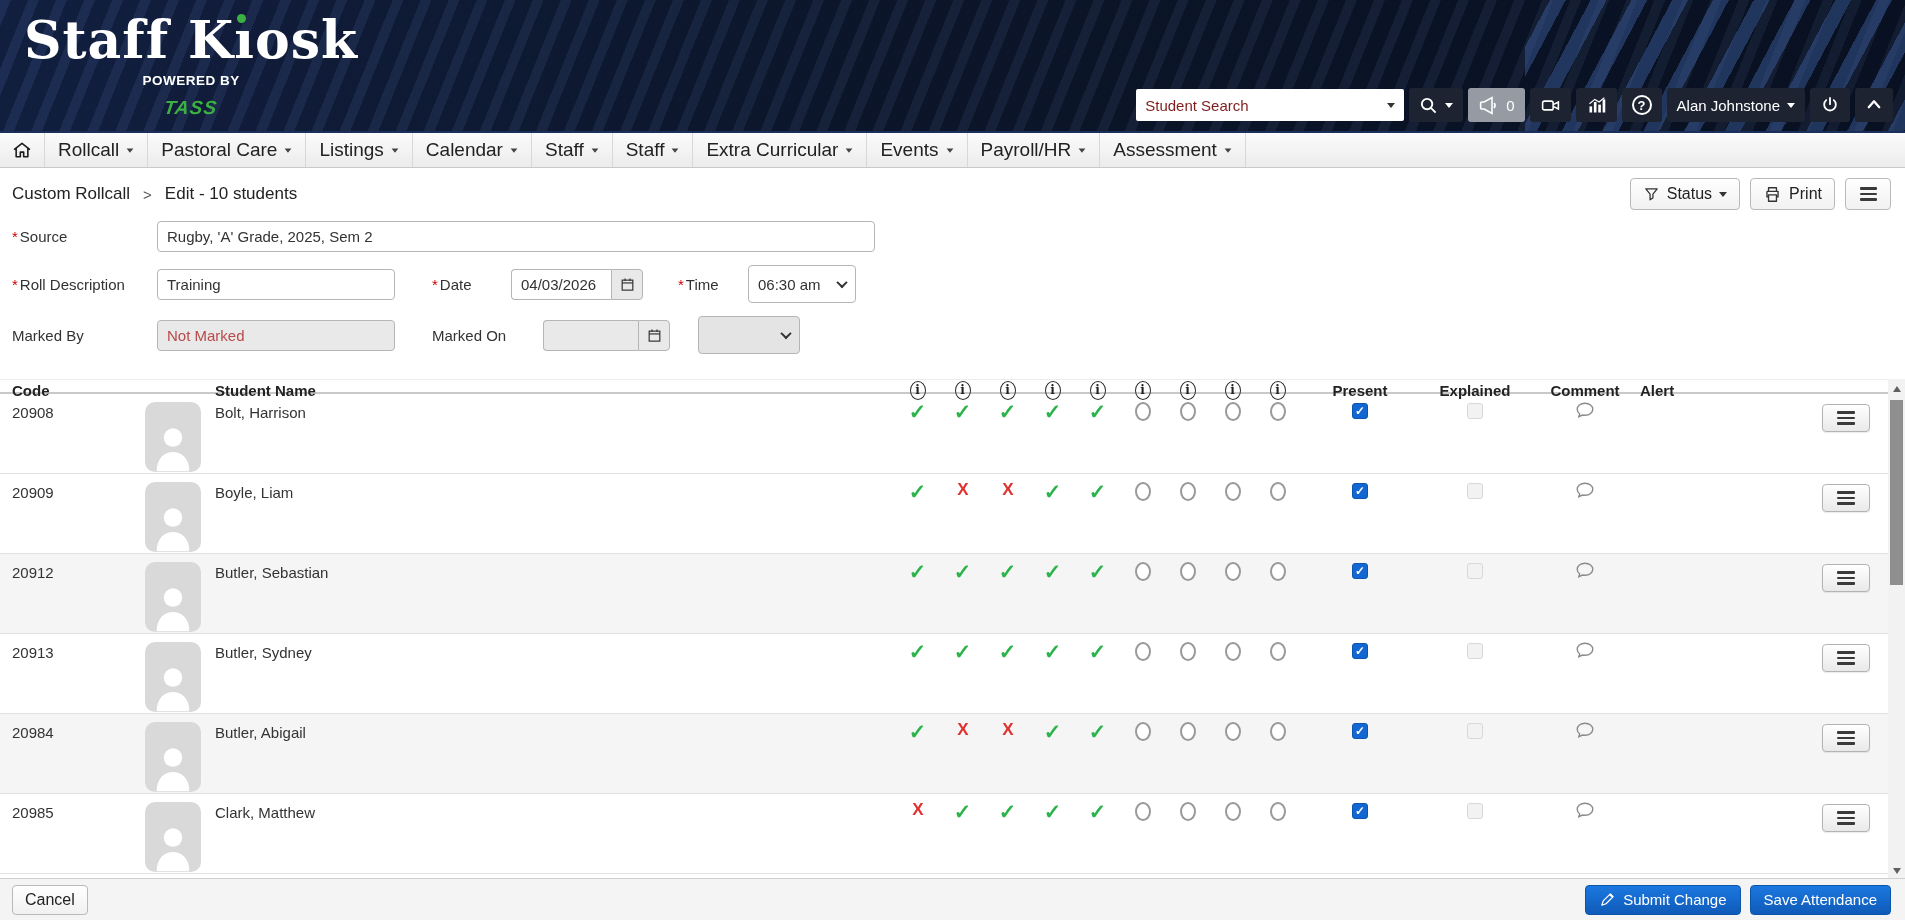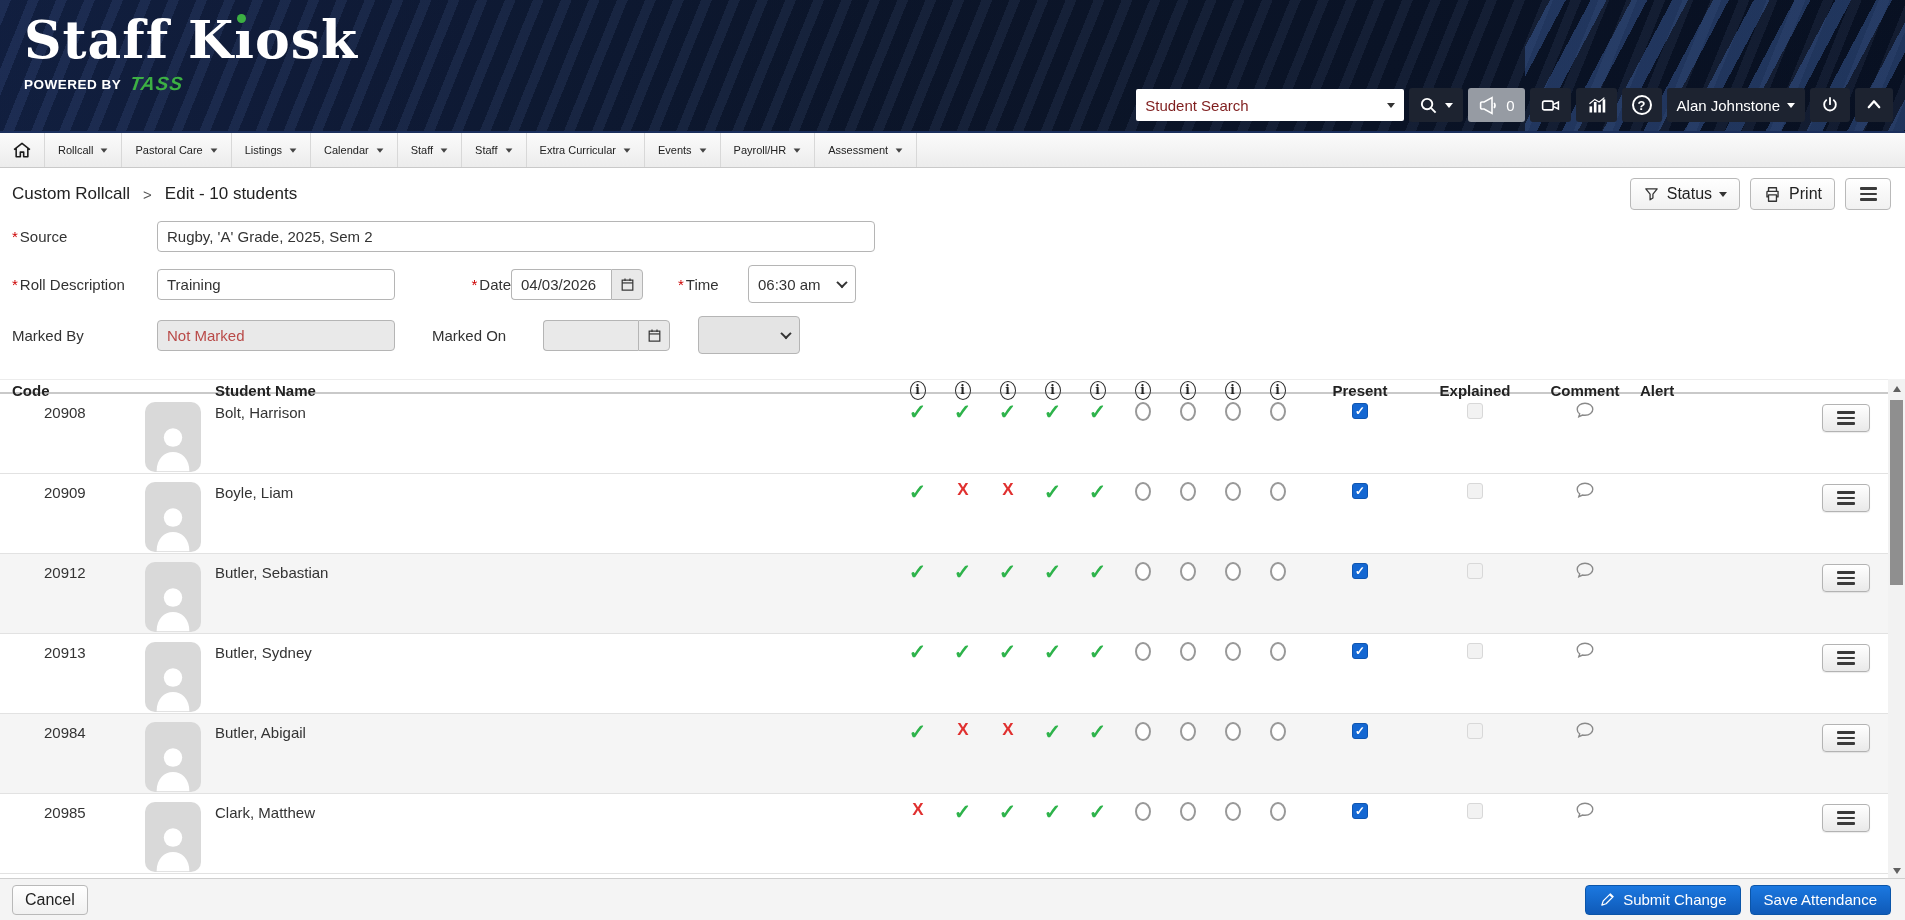--- a/index.html
+++ b/index.html
@@ -14,33 +14,33 @@
   .band{position:relative;height:133px;background:
     repeating-linear-gradient(112deg, rgba(255,255,255,0.035) 0 10px, rgba(0,0,0,0.18) 10px 26px),
     linear-gradient(100deg,#15254d 0%,#0e1a33 45%,#0a1429 100%);
     border-bottom:2px solid #1b2f5c;}
   .band-hatch{position:absolute;right:0;top:0;bottom:0;width:380px;
     background:repeating-linear-gradient(118deg, transparent 0 22px, rgba(62,98,164,0.45) 22px 36px);}
   .logo{position:absolute;left:24px;top:12px;color:#fff;}
   .logo-title{font-family:"DejaVu Serif",serif;font-weight:700;font-size:52px;line-height:56px;letter-spacing:1px;}
   .i-wrap{position:relative;display:inline-block;}
   .i-dot{position:absolute;left:3px;top:2px;width:9px;height:9px;border-radius:50%;background:var(--brand-green);}
-  .powered{margin-top:5px;display:flex;align-items:center;gap:9px;font-size:13.5px;font-weight:bold;letter-spacing:0.5px;}
+  .powered{margin-top:5px;display:flex;align-items:center;gap:9px;font-size:13.5px;font-weight:bold;letter-spacing:0.5px;flex-direction:column;}
   .tass{color:var(--brand-green);font-weight:800;font-style:italic;font-size:19px;transform:skewX(-8deg);letter-spacing:1px;}
 
   .topbar{position:absolute;right:12px;top:88px;display:flex;align-items:center;gap:5px;}
   .search-box{width:268px;height:32px;background:#fff;border-radius:2px;display:flex;align-items:center;justify-content:space-between;padding:0 9px;cursor:pointer;}
   .search-ph{color:#7f1d1d;font-size:15px;}
   .caret{width:0;height:0;border-left:4.5px solid transparent;border-right:4.5px solid transparent;border-top:5.5px solid currentColor;display:inline-block;}
   .tb-btn{height:34px;min-width:38px;background:#1d2330;border-radius:3px;color:#fff;display:flex;align-items:center;justify-content:center;gap:7px;padding:0 10px;font-size:15px;cursor:pointer;}
   .tb-btn.gray{background:#969ba3;}
   .help-circle{width:20px;height:20px;border:2px solid #fff;border-radius:50%;display:flex;align-items:center;justify-content:center;font-weight:bold;font-size:13px;}
 
   
-  .nav{height:35px;background:linear-gradient(#fbfbfb,#ececec);border-bottom:1px solid #c9c9c9;display:flex;align-items:stretch;font-size:11px;color:#222;}
+  .nav{height:35px;background:linear-gradient(#fbfbfb,#ececec);border-bottom:1px solid #c9c9c9;display:flex;align-items:stretch;font-size:19px;color:#222;}
   .nav-item{display:flex;align-items:center;gap:7px;padding:0 13px;border-right:1px solid #d8d8d8;cursor:pointer;white-space:nowrap;}
   .nav-item .caret{color:#444;transform:scale(.85);}
   .nav-home{padding:0 12px;}
 
   
   .crumbbar{display:flex;justify-content:space-between;align-items:center;padding:10px 14px 9px 12px;}
   .breadcrumb{display:flex;align-items:center;gap:13px;font-size:17px;color:#222;}
   .crumb-sep{color:#555;font-size:15px;}
   .toolbar{display:flex;gap:10px;}
   .btn-light{height:32px;border:1px solid #b9b9b9;border-radius:4px;background:linear-gradient(#fff,#f1f1f1);display:flex;align-items:center;gap:7px;padding:0 12px;font-size:16px;color:#222;cursor:pointer;}
@@ -56,37 +56,37 @@
   .inp{height:31px;border:1px solid #b5b5b5;border-radius:4px;padding:0 9px;font-size:15px;color:#333;font-family:inherit;background:#fff;}
   .inp.w-source{width:718px;}
   .inp.w-med{width:238px;}
   .inp.w-date{width:100px;border-radius:4px 0 0 4px;border-right:0;}
   .inp.disabled{background:#e9e9e9;}
   .inp.redtext{color:var(--not-marked-red);}
   .cal-btn{width:32px;height:31px;border:1px solid #b5b5b5;border-radius:0 4px 4px 0;background:#e9e9e9;display:flex;align-items:center;justify-content:center;cursor:pointer;}
   .sel{height:38px;border:1px solid #b5b5b5;border-radius:4px;background:#fff;display:flex;align-items:center;justify-content:space-between;padding:0 9px;cursor:pointer;}
   .sel.disabled{background:#e4e4e4;}
   .chev{width:8px;height:8px;border-right:2px solid #333;border-bottom:2px solid #333;transform:rotate(45deg) translate(-1px,-1px);}
-  .ml-date{margin-left:37px;width:79px;text-align:right;}
+  .ml-date{margin-left:37px;width:79px;}
   .ml-time{margin-left:35px;width:70px;}
   .ml-mon{margin-left:37px;width:111px;}
 
   
   .tablewrap{position:relative;margin-top:6px;}
   .t-inner{margin-right:17px;}
   .t-grid{display:grid;grid-template-columns:145px 70px 680px repeat(9,45px) 120px 110px 110px 90px 1fr;}
   .t-head{height:15px;align-items:center;border-top:1px solid #ececec;border-bottom:2px solid #c9c9c9;font-weight:bold;font-size:15px;color:#222;}
   .th.code{padding-left:12px;}
   .th.cc{text-align:center;}
   .icon-cell{text-align:center;}
   .info-icon{display:inline-block;width:16px;height:19px;border:1.6px solid #2c2c2c;border-radius:50%;font-family:"DejaVu Serif",serif;font-weight:bold;font-size:12px;line-height:17px;text-align:center;cursor:pointer;}
   .t-row{height:80px;border-bottom:1px solid #e2e2e2;}
   .t-row:nth-child(2n+3){background:#f5f5f5;}
   .cell{padding-top:10px;font-size:15px;color:#333;}
-  .code-cell{padding-left:12px;margin-left:32px;}
+  .code-cell{padding-left:12px;}
   .avatar{width:56px;height:70px;margin-top:2px;background:#d9d9d9;border-radius:10px;display:flex;align-items:flex-end;justify-content:center;overflow:hidden;}
   .mark-cell{text-align:center;padding-top:6px;}
   .mark{cursor:pointer;display:inline-block;}
   .mark-check{color:var(--check-green);font-size:21px;font-weight:bold;}
   .mark-cross{color:var(--cross-red);font-size:17px;font-weight:800;letter-spacing:-1px;}
   .radio{display:inline-block;width:16px;height:19px;border:2px solid #999;border-radius:50%;margin-top:2px;cursor:pointer;background:#fff;}
   .cb{display:inline-block;width:16px;height:16px;border-radius:3px;margin-top:3px;text-align:center;cursor:pointer;}
   .cb-on{background:var(--present-blue);border:1px solid #0f55b0;color:#fff;font-size:12px;font-weight:bold;line-height:15px;}
   .cb-off{background:#f2f2f2;border:1px solid #d8d8d8;cursor:default;}
   .comment-cell svg{cursor:pointer;}

